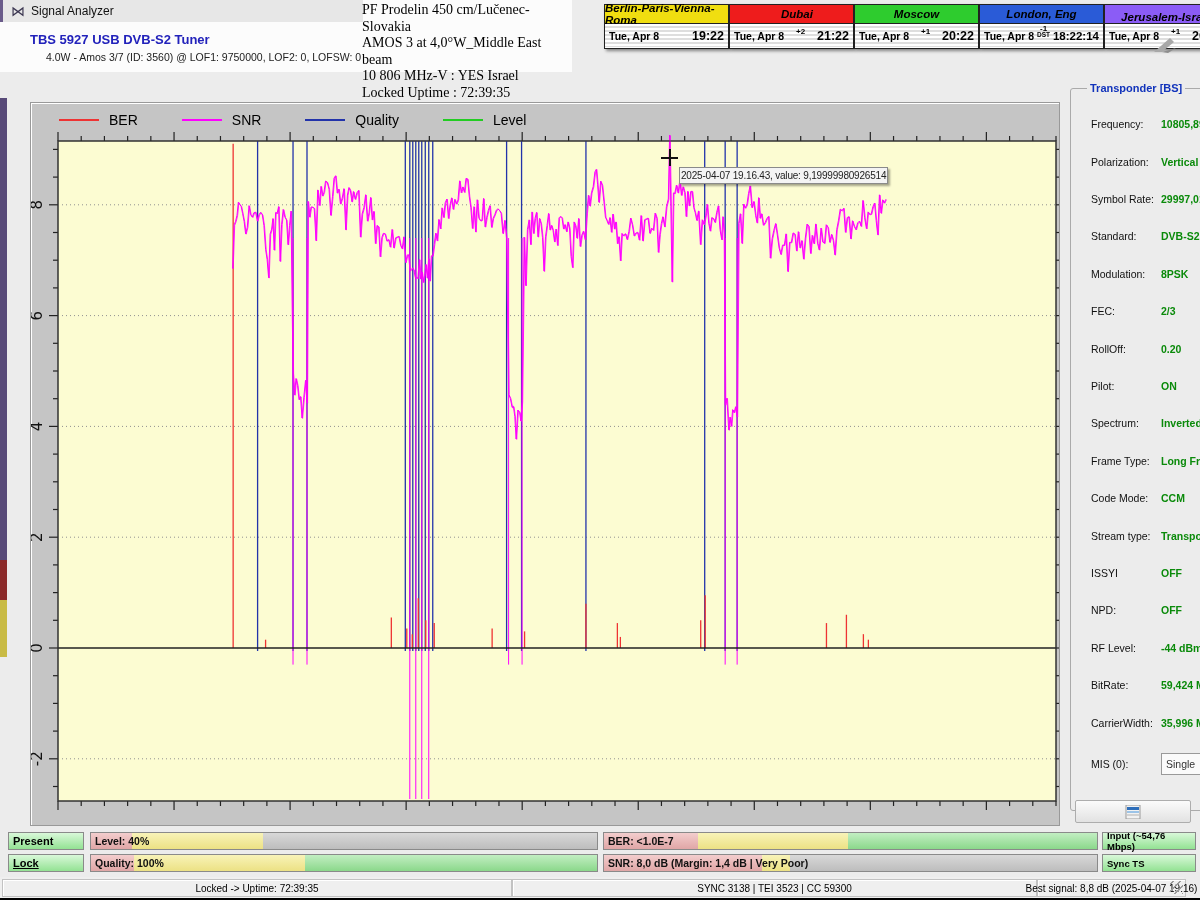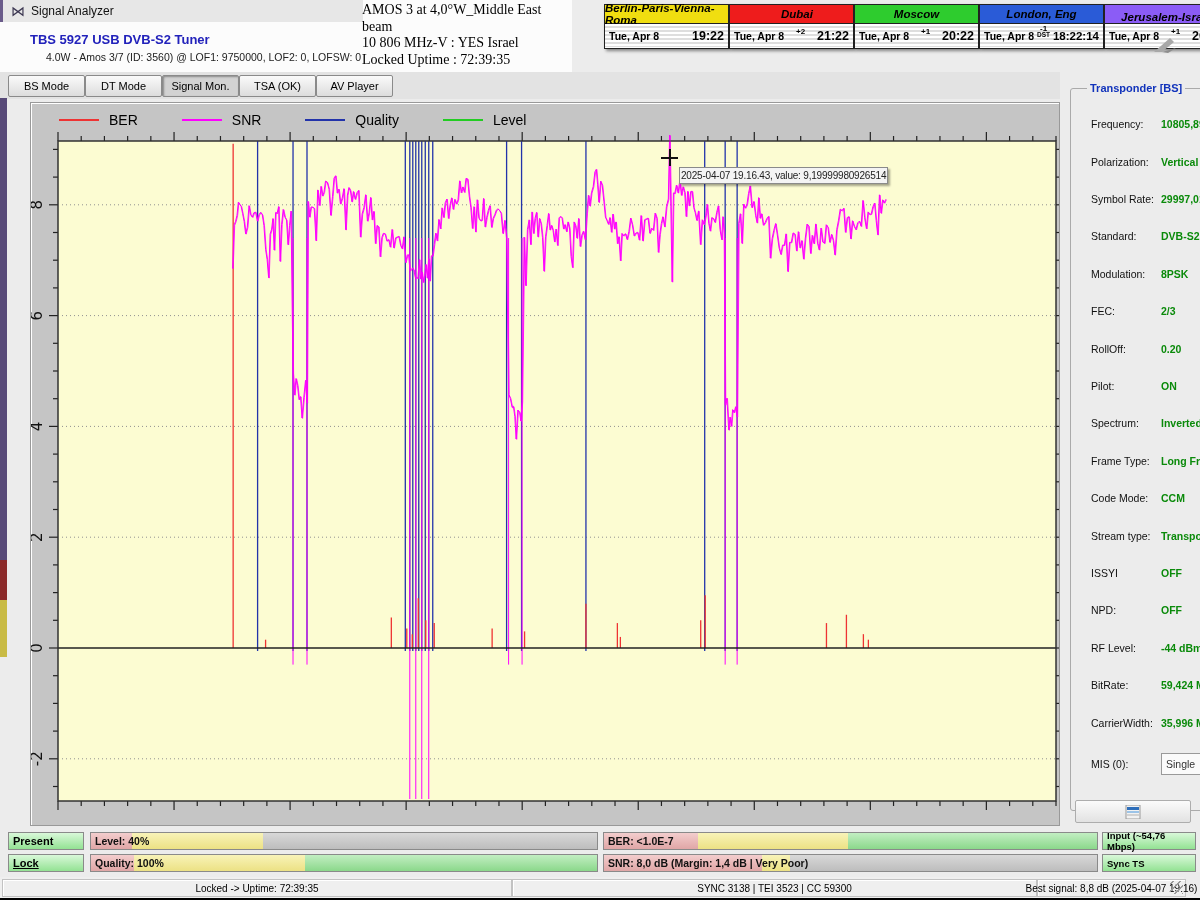--- a/index.html
+++ b/index.html
@@ -94,20 +94,21 @@
 
   <div id="titlebar">
     <span class="app-ico">⋈</span>
     <span class="ttl">Signal Analyzer</span>
   </div>
 
   <div id="tuner-title">TBS 5927 USB DVB-S2 Tuner</div>
   <div id="tuner-sub">4.0W - Amos 3/7 (ID: 3560) @ LOF1: 9750000, LOF2: 0, LOFSW: 0</div>
 
   <div id="info-block">
+      <div>PF Prodelin 450 cm/Lučenec-Slovakia</div>
       <div>AMOS 3 at 4,0°W_Middle East beam</div>
       <div>10 806 MHz-V : YES Israel</div>
       <div>Locked Uptime : 72:39:35</div>
     </div>
 
   <div id="clocks">
       <div class="clock">
         <div class="clock-head" style="background: rgb(240, 222, 16);">
           <span>Berlin-Paris-Vienna-Roma</span>
         </div>
@@ -157,27 +158,20 @@
           <span class="time">20:22</span>
         </div>
       </div>
     </div>
 
   <svg id="corner-logo" width="26" height="18">
     <polygon points="2,16 18,2 22,6 10,16" fill="#a8a8a8"></polygon>
     <polygon points="10,16 24,12 16,17" fill="#8d8d8d"></polygon>
   </svg>
 
-  <div id="tabbar">
-      <button class="tab" style="left: 8px;">BS Mode</button>
-      <button class="tab" style="left: 85px;">DT Mode</button>
-      <button class="tab active" style="left: 162px;">Signal Mon.</button>
-      <button class="tab" style="left: 239px;">TSA (OK)</button>
-      <button class="tab" style="left: 316px;">AV Player</button>
-    </div>
 
   <div class="edge-seg" style="top:98px;height:462px;background:#584a78;"></div>
   <div class="edge-seg" style="top:560px;height:40px;background:#8b2a2a;"></div>
   <div class="edge-seg" style="top:600px;height:57px;background:#c9bb45;"></div>
 
   <div id="chart-panel">
     <svg id="chart-svg" width="1028" height="722">
         <rect x="27" y="38" width="998" height="660" fill="#fcfcd2" stroke="#333" stroke-width="1"></rect>
         <line x1="27" x2="1025" y1="101.80000000000001" y2="101.80000000000001" stroke="#909090" stroke-width="1" stroke-dasharray="1 3"></line>
         <line x1="27" x2="1025" y1="212.60000000000002" y2="212.60000000000002" stroke="#909090" stroke-width="1" stroke-dasharray="1 3"></line>

